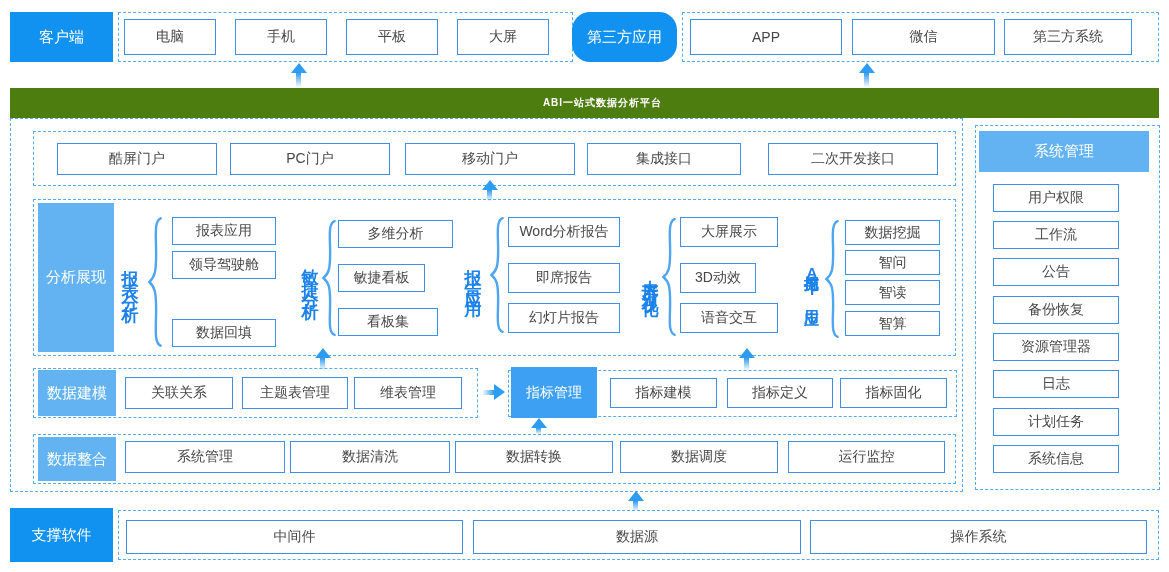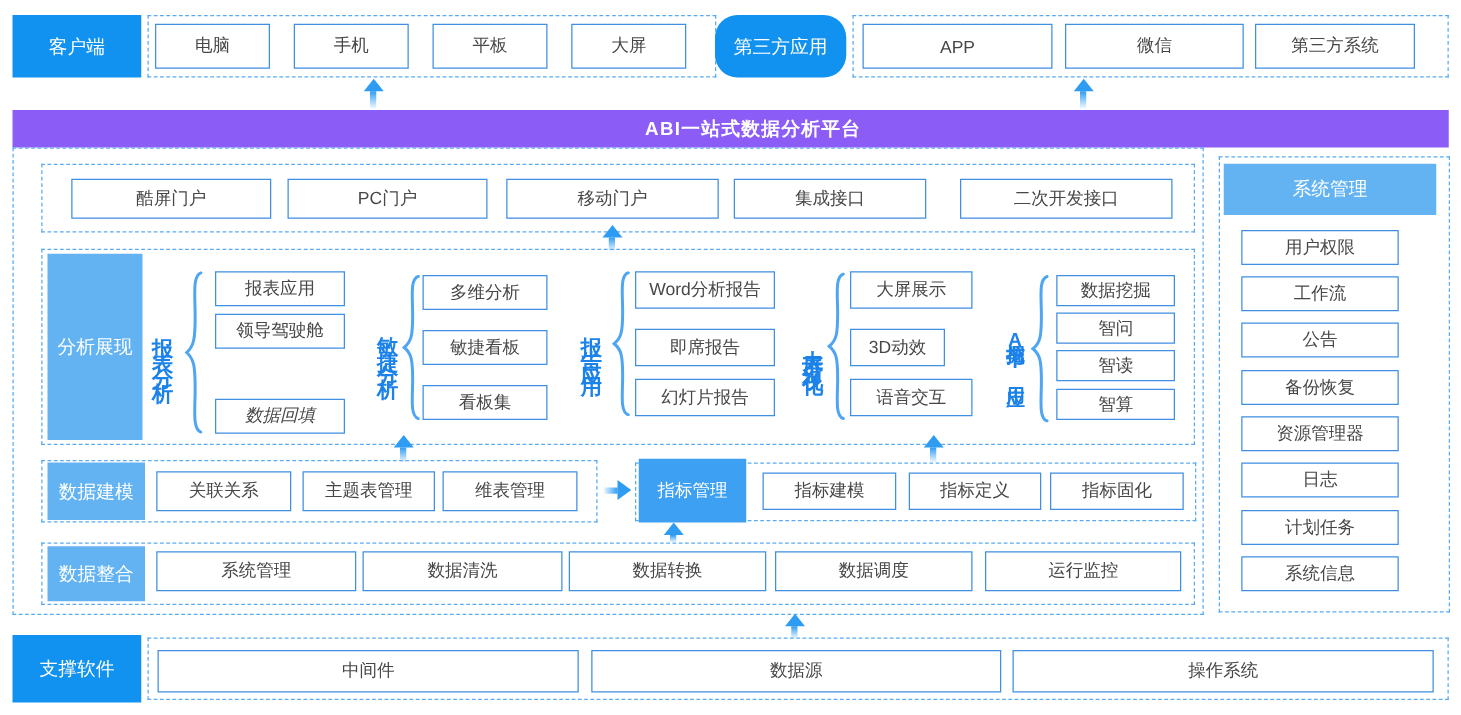--- a/index.html
+++ b/index.html
@@ -5,21 +5,21 @@
   * { margin:0; padding:0; box-sizing:border-box; }
   html,body { background:#fff; }
   body { font-family:"Liberation Sans","DejaVu Sans",sans-serif; }
   #canvas { position:relative; width:1169px; height:572px; background:#ffffff; overflow:hidden; }
 
   .abs { position:absolute; }
   .solid-label { background:#1191f0; color:#fff; display:flex; align-items:center; justify-content:center; font-size:15px; }
   .lite-label  { background:#63b3f3; color:#fff; display:flex; align-items:center; justify-content:center; font-size:15px; }
   .wbox { background:#fff; border:1px solid #3f8fe2; color:#474747; display:flex; align-items:center; justify-content:center; font-size:14px; white-space:nowrap; }
   .dashed { border:1px dashed #58aaf2; }
-  .banner { background:#8b5cf6; color:#fff; display:flex; align-items:center; justify-content:center; font-size:15px; font-weight:bold; letter-spacing:1px;padding-left:36px; }
+  .banner { background:#4d7c0f; color:#fff; display:flex; align-items:center; justify-content:center; font-size:10px; font-weight:bold; letter-spacing:1px;padding-left:36px; }
   .hl-box { background:#3da0f3; color:#fff; display:flex; align-items:center; justify-content:center; font-size:14px; }
 
   .vlabel { writing-mode:vertical-rl; text-orientation:upright; font-weight:bold; color:#1b82ea;
             display:flex; align-items:center; justify-content:center; }
 
   .arrow-up { display:flex; flex-direction:column; align-items:center; width:17px; }
   .arrow-up .head { width:0; height:0; border-left:8px solid transparent; border-right:8px solid transparent; border-bottom:10px solid #2f9cf3; }
   .arrow-up .tail { width:5px; flex:1; background:linear-gradient(180deg,#2f9cf3,rgba(143,205,248,0.08)); }
 
   .arrow-right { display:flex; align-items:center; }
@@ -75,30 +75,30 @@
   <div class="abs lite-label" style="left:38px;top:203px;width:76px;height:149px;">分析展现</div>
 
   <div class="abs vlabel" style="left:118px;top:215px;width:24px;height:130px;font-size:17px;letter-spacing:12px;">报表分析</div>
   <div class="abs brace" style="left:146px;top:217px;width:18px;height:130px;">
     <svg viewBox="0 0 16 100" preserveAspectRatio="none">
         <path d="M13 1 C7 3 9 15 9 28 C9 42 8 46 3 50 C8 54 9 58 9 72 C9 85 7 97 13 99" fill="none" stroke="#4ea6f2" stroke-width="2.4" vector-effect="non-scaling-stroke" stroke-linecap="round"></path>
       </svg>
   </div>
   <div class="abs wbox" style="left:172px;top:217px;width:104px;height:28px;">报表应用</div>
   <div class="abs wbox" style="left:172px;top:251px;width:104px;height:28px;">领导驾驶舱</div>
-  <div class="abs wbox" style="left:172px;top:319px;width:104px;height:28px;font-style:italic;">数据回填</div>
+  <div class="abs wbox" style="left:172px;top:319px;width:104px;height:28px;">数据回填</div>
 
   <div class="abs vlabel" style="left:298px;top:218px;width:24px;height:120px;font-size:17px;letter-spacing:11px;">敏捷分析</div>
   <div class="abs brace" style="left:320px;top:220px;width:18px;height:116px;">
     <svg viewBox="0 0 16 100" preserveAspectRatio="none">
         <path d="M13 1 C7 3 9 15 9 28 C9 42 8 46 3 50 C8 54 9 58 9 72 C9 85 7 97 13 99" fill="none" stroke="#4ea6f2" stroke-width="2.4" vector-effect="non-scaling-stroke" stroke-linecap="round"></path>
       </svg>
   </div>
-  <div class="abs wbox" style="left:338px;top:220px;width:100px;height:28px;">多维分析</div>
-  <div class="abs wbox" style="left:338px;top:264px;width:100px;height:28px;">敏捷看板</div>
+  <div class="abs wbox" style="left:338px;top:220px;width:115px;height:28px;">多维分析</div>
+  <div class="abs wbox" style="left:338px;top:264px;width:87px;height:28px;">敏捷看板</div>
   <div class="abs wbox" style="left:338px;top:308px;width:100px;height:28px;">看板集</div>
 
   <div class="abs vlabel" style="left:461px;top:215px;width:24px;height:124px;font-size:17px;letter-spacing:11px;">报告应用</div>
   <div class="abs brace" style="left:488px;top:217px;width:18px;height:116px;">
     <svg viewBox="0 0 16 100" preserveAspectRatio="none">
         <path d="M13 1 C7 3 9 15 9 28 C9 42 8 46 3 50 C8 54 9 58 9 72 C9 85 7 97 13 99" fill="none" stroke="#4ea6f2" stroke-width="2.4" vector-effect="non-scaling-stroke" stroke-linecap="round"></path>
       </svg>
   </div>
   <div class="abs wbox" style="left:508px;top:217px;width:112px;height:30px;">Word分析报告</div>
   <div class="abs wbox" style="left:508px;top:263px;width:112px;height:30px;">即席报告</div>

